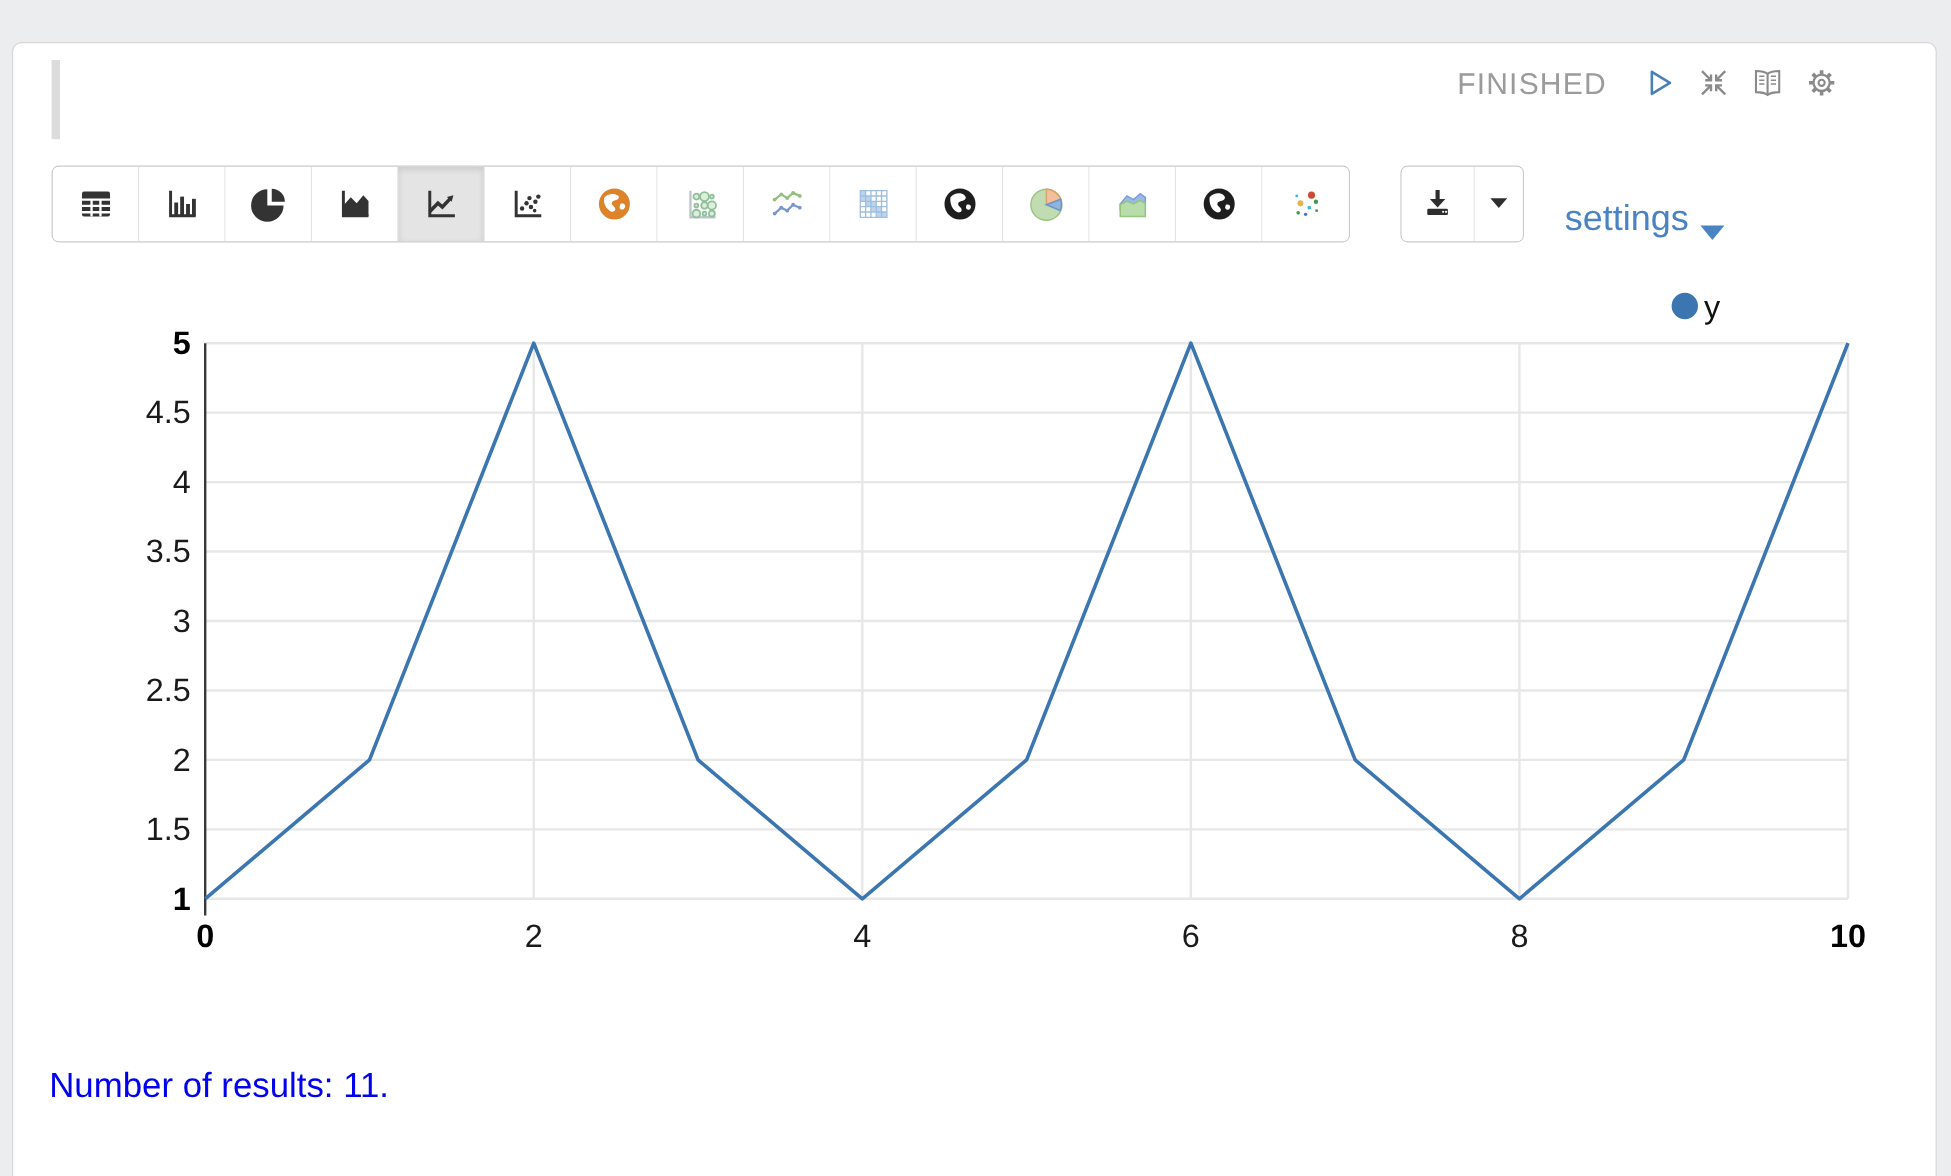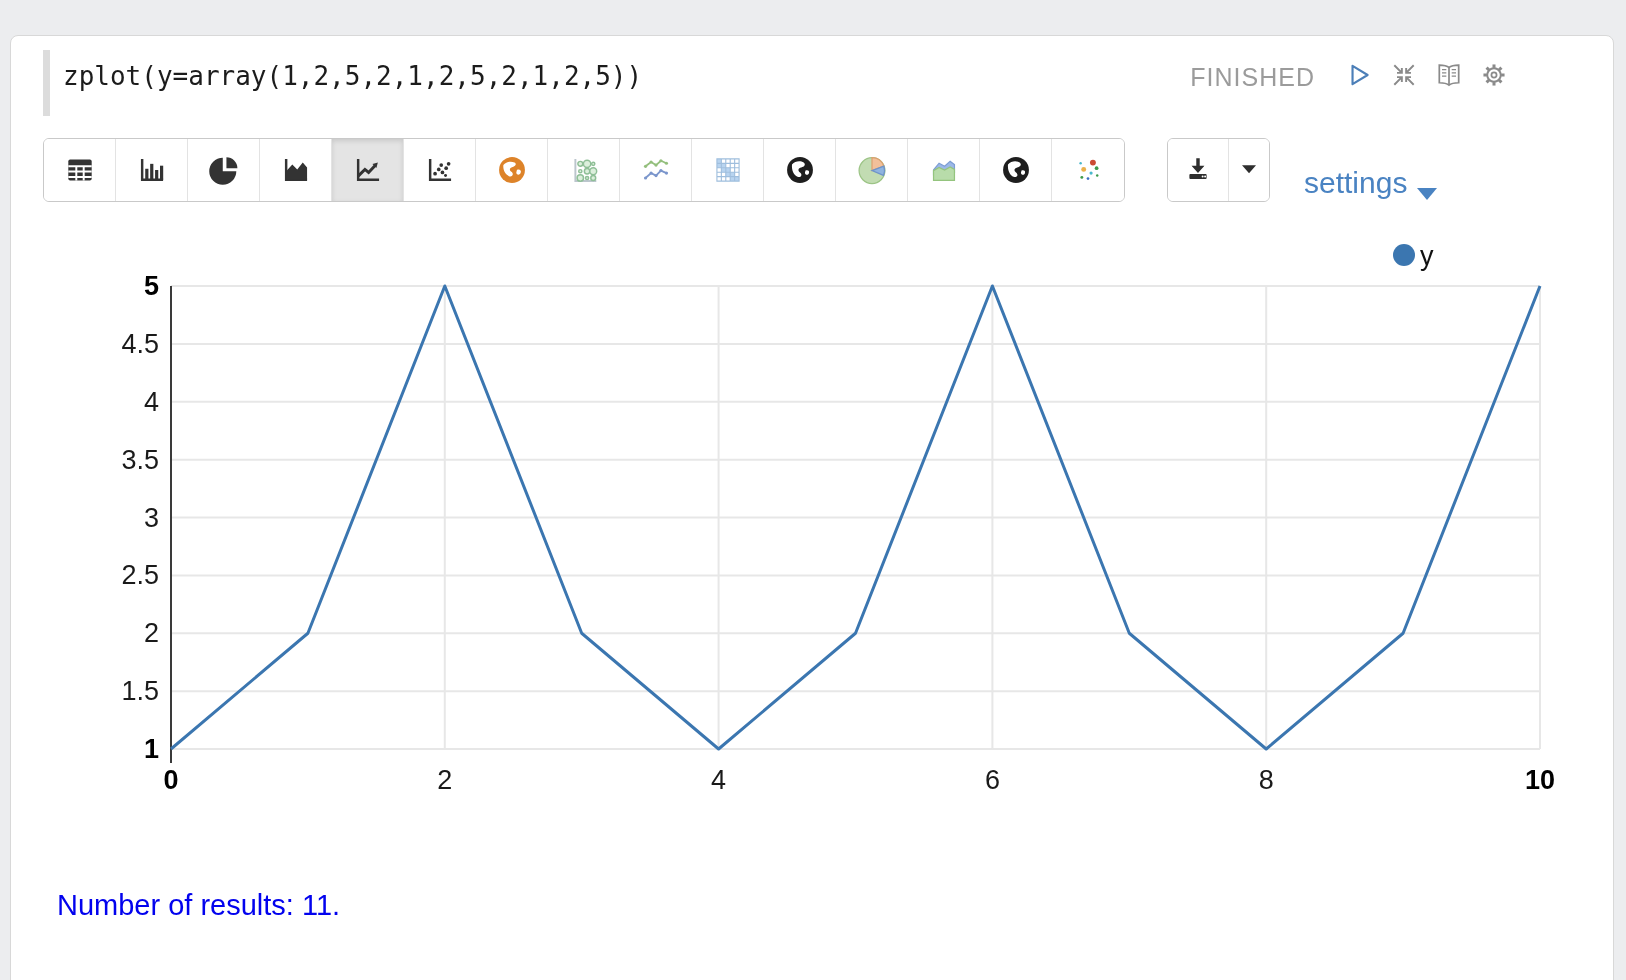--- a/index.html
+++ b/index.html
@@ -11,21 +11,21 @@
     background: #ffffff; border: 1px solid #d8d8d8; border-radius: 8px;
   }
 
   
   .gutter { position: absolute; left: 32px; top: 14px; width: 7px; height: 66px; background: #dcdcdc; }
   .code {
     position: absolute; left: 52px; top: 24px;
     font-family: "DejaVu Sans Mono", monospace; font-size: 26px; line-height: 32px;
     color: #1c1c1c; white-space: pre; cursor: text;
   }
-  .status-bar { position: absolute; top: 20px; right: 104px; height: 36px; display: flex; align-items: flex-end; gap: 15px; }
+  .status-bar { position: absolute; top: 20px; right: 80px; height: 36px; display: flex; align-items: flex-start; gap: 15px; }
   .status { font-size: 25px; color: #9b9b9b; letter-spacing: 1px; margin-right: 14px; }
   .ctl { width: 30px; height: 30px; display: inline-flex; align-items: center; justify-content: center; cursor: pointer; }
   .ctl svg { width: 28px; height: 28px; }
 
   
   .btn-group {
     position: absolute; left: 32px; top: 102px; display: flex;
     border: 1px solid #c9c9c9; border-radius: 6px; background: #fff; overflow: hidden;
   }
   .tbtn {
@@ -56,29 +56,28 @@
   .blue-caret {
     display: inline-block; margin-left: 10px; margin-top: 4px;
     width: 0; height: 0; border-left: 10px solid transparent;
     border-right: 10px solid transparent; border-top: 12px solid #4a83c2;
   }
 
   
   #chart { position: absolute; left: 90px; top: 195px; }
 
   
-  .footer { position: absolute; left: 46px; top: 853px; font-size: 29px; color: #0202ee; }
+  .footer { position: absolute; left: 30px; top: 853px; font-size: 29px; color: #0202ee; }
 </style>
 </head>
 <body>
 
 <div class="card">
 
   <div class="gutter"></div>
-  <pre class="code">zplot(y=array(1,2,5,2,1,2,5,2,1,2,5))</pre>
 
   <div class="status-bar">
     <span class="status">FINISHED</span>
     <span class="ctl">
         <span><svg viewBox="0 0 26 26">
             <path d="M7 4.5 L21 13 L7 21.5 Z" fill="none" stroke="#4c7fb8" stroke-width="2" stroke-linejoin="round"></path>
           </svg></span>
       </span>
     <span class="ctl">
         <span><svg viewBox="0 0 26 26" fill="none" stroke="#8a8a8a" stroke-width="1.8">

